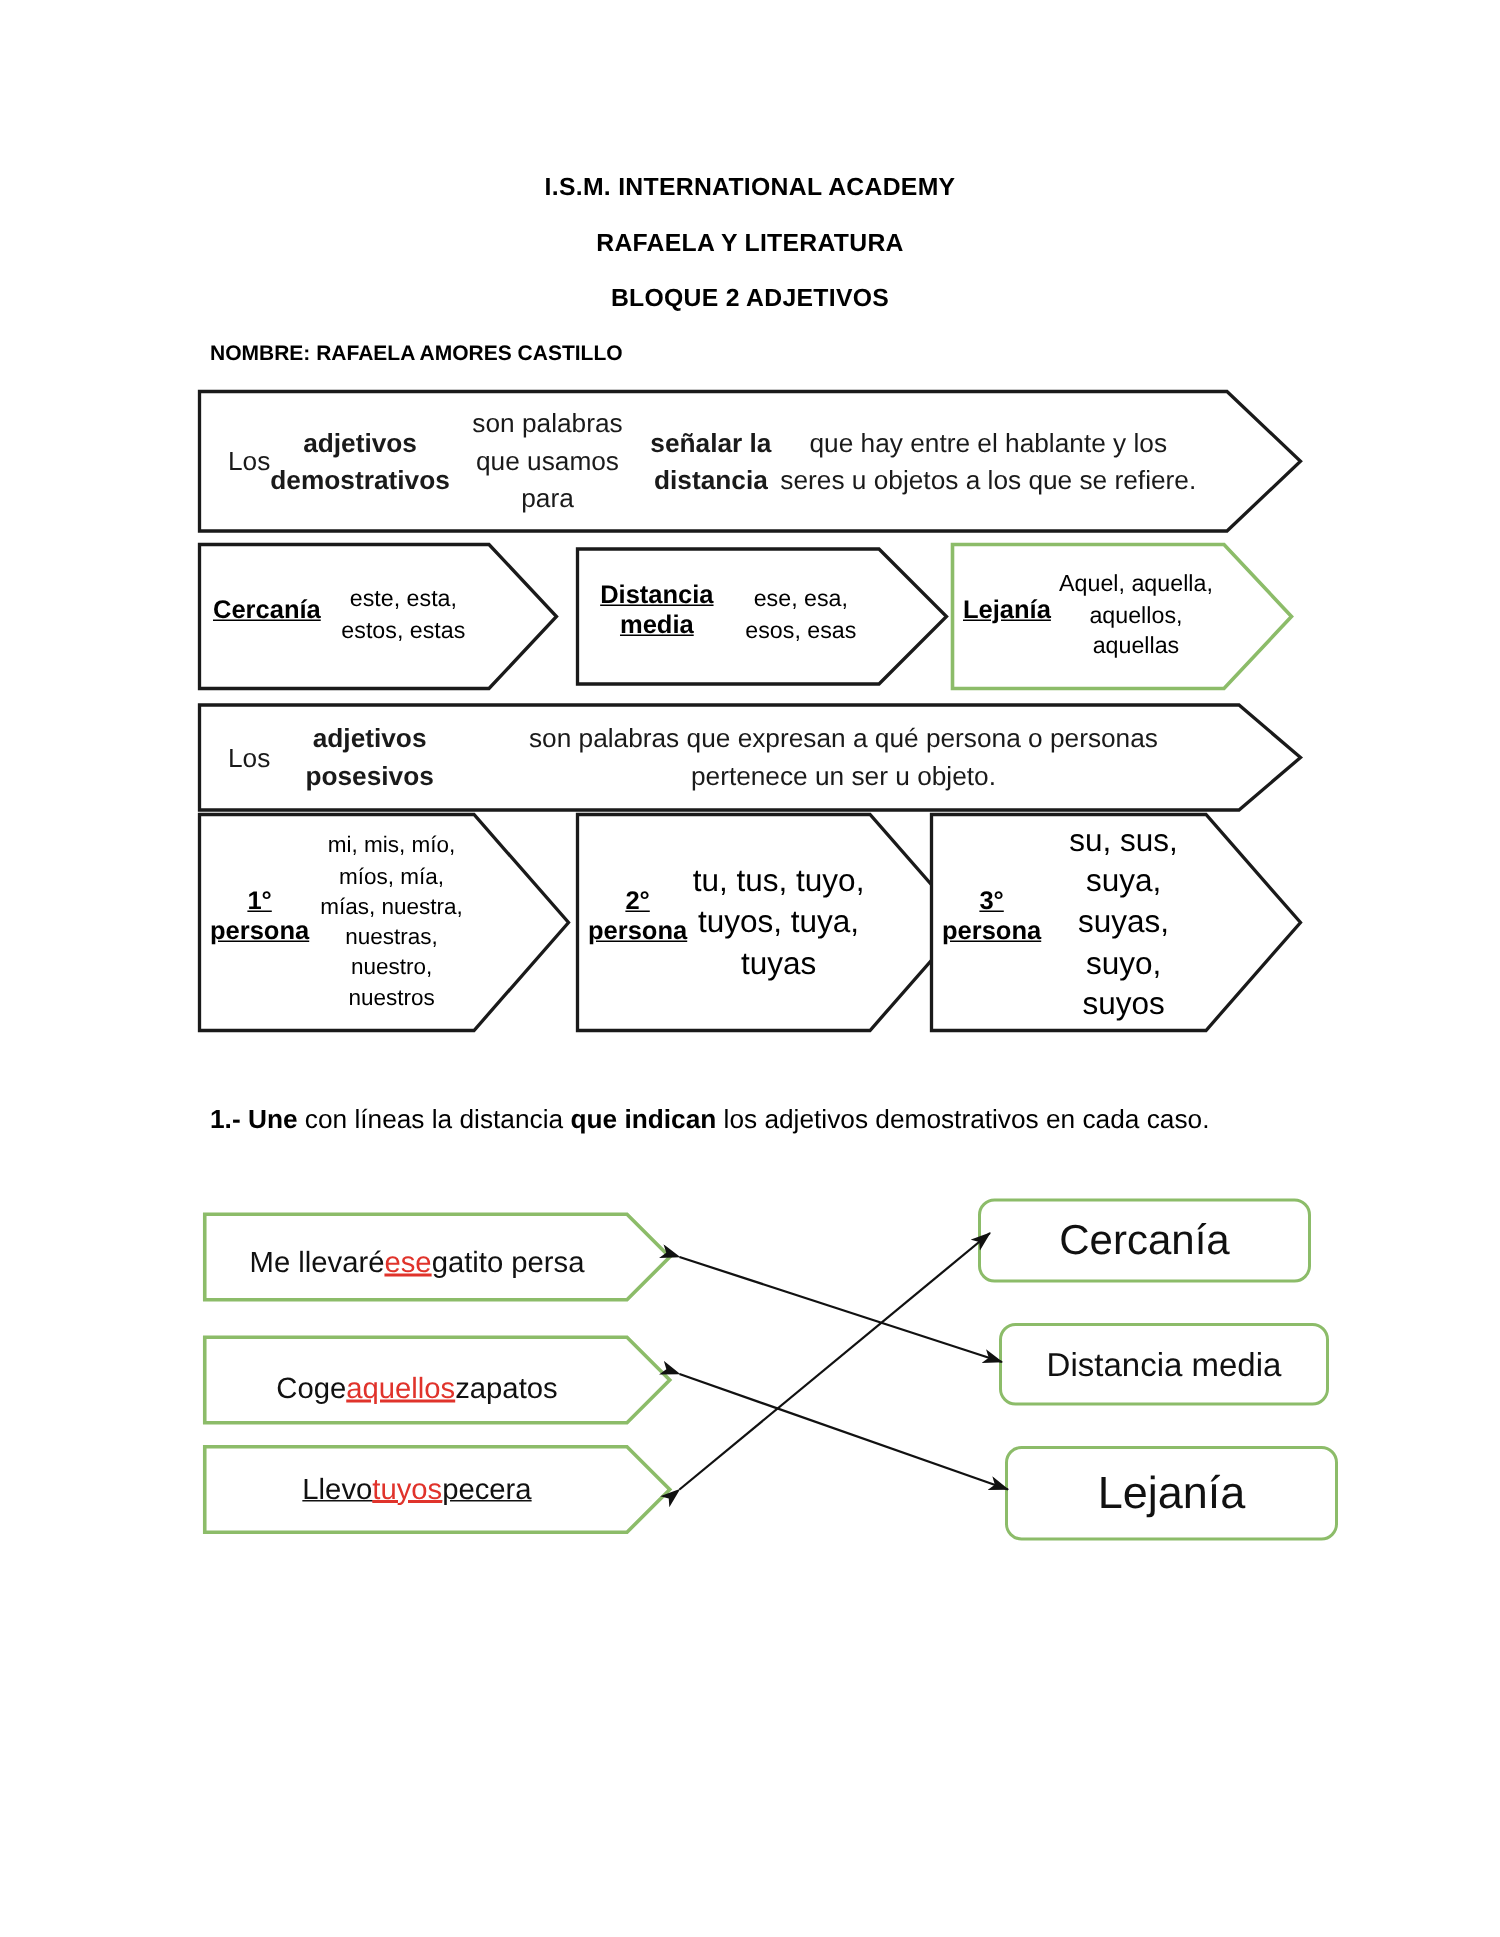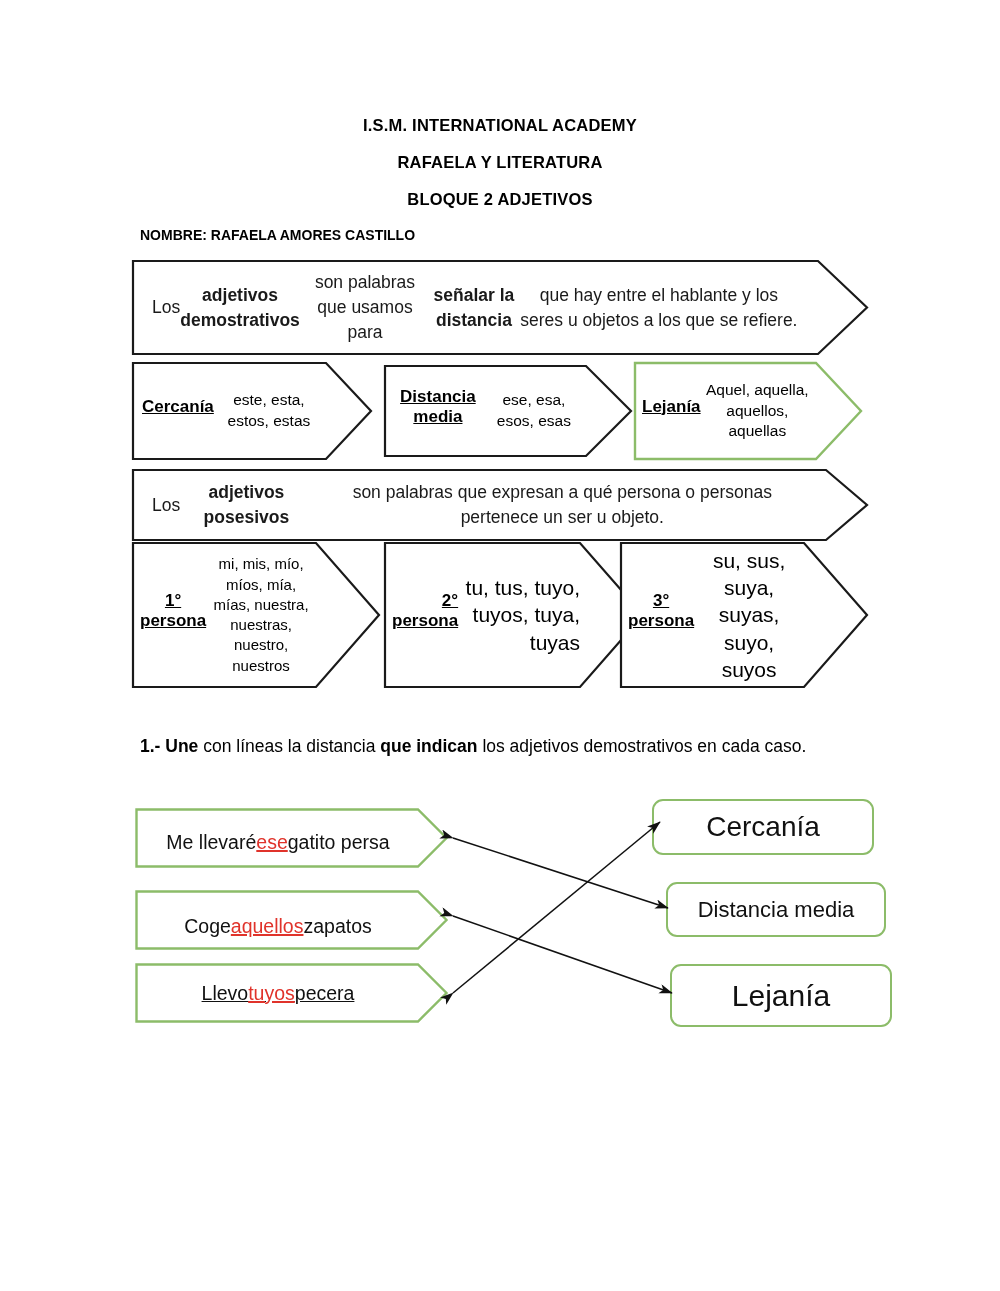--- a/index.html
+++ b/index.html
@@ -175,21 +175,21 @@
   <div class="arrow-content" style="left:8px; top:0; width:176px; height:146px;">
     <div class="cat-title">1° persona</div>
     <div class="cat-list md">mi, mis, mío, míos, mía, mías, nuestra, nuestras, nuestro, nuestros</div>
   </div>
 </div>
 
 <div class="arrow-wrap" id="poss-p1" style="left:384px; top:542px; width:260px; height:146px;">
   <svg width="260" height="146" viewBox="0 0 260 146">
     <polygon points="1,1 196,1 259,73 196,145 1,145" fill="#ffffff" stroke="#1a1a1a" stroke-width="2.2"></polygon>
   </svg>
-  <div class="arrow-content" style="left:8px; top:0; width:188px; height:146px;text-align:right;">
+  <div class="arrow-content" style="left:8px; top:0; width:188px; height:146px;">
     <div class="cat-title">2° persona</div>
     <div class="cat-list lg">tu, tus, tuyo, tuyos, tuya, tuyas</div>
   </div>
 </div>
 
 <div class="arrow-wrap" id="poss-p2" style="left:620px; top:542px; width:248px; height:146px;">
   <svg width="248" height="146" viewBox="0 0 248 146">
     <polygon points="1,1 184,1 247,73 184,145 1,145" fill="#ffffff" stroke="#1a1a1a" stroke-width="2.2"></polygon>
   </svg>
   <div class="arrow-content" style="left:8px; top:0; width:176px; height:146px;">

